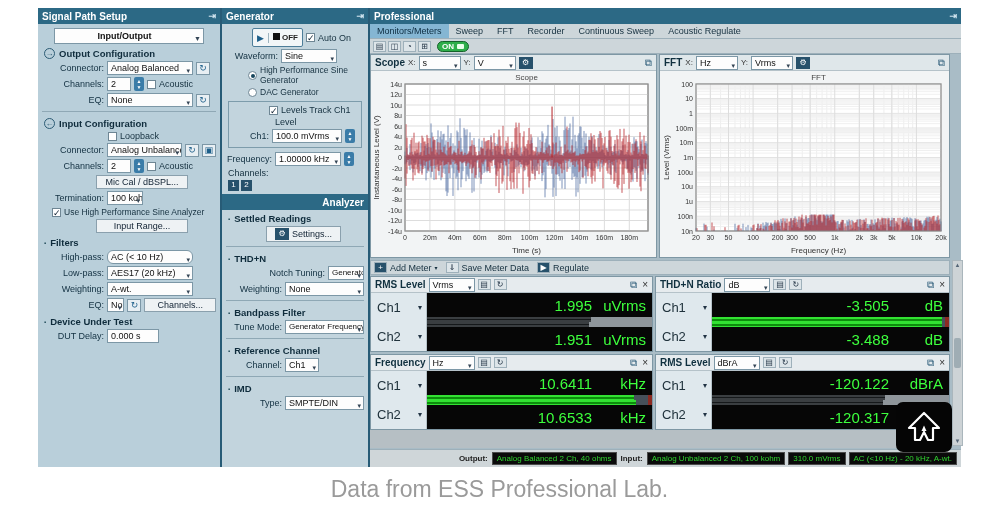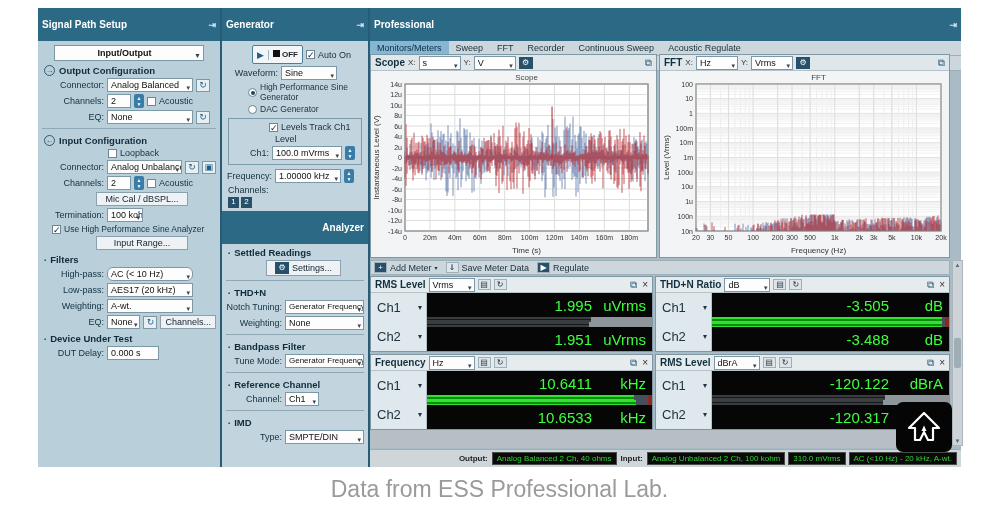--- a/index.html
+++ b/index.html
@@ -3,21 +3,21 @@
 <meta charset="utf-8">
 <style>
   html,body{margin:0;padding:0;background:#fff;width:999px;height:515px;overflow:hidden;
     font-family:"Liberation Sans",sans-serif;-webkit-font-smoothing:antialiased;}
   *{box-sizing:border-box;}
   #app{position:absolute;left:38px;top:8px;width:923px;height:459px;background:#275b76;font-size:9px;color:#15303f;}
   .col{position:absolute;top:0;bottom:0;background:#b9cfda;}
   #col-left{left:0;width:182px;}
   #col-mid{left:184px;width:146px;background:#c2d4dd;}
   #col-meas{left:332px;width:591px;background:#a9bcc6;}
-  .panel-head{height:33px;background:#2c6985;color:#fff;font-weight:bold;font-size:10px;
+  .panel-head{height:16px;background:#2c6985;color:#fff;font-weight:bold;font-size:10px;
     display:flex;align-items:center;padding:0 4px;justify-content:space-between;}
   .phead-ico{color:#cfe3ee;font-size:9px;}
   
   .row{display:flex;align-items:center;padding:1px 4px;gap:3px;}
   .lbl{width:62px;text-align:right;flex:none;color:#123041;}
   .sel{position:relative;background:#fdfdfd;border:1px solid #7c97a6;height:14px;line-height:12px;
     padding:0 12px 0 3px;font-size:9px;color:#111;white-space:nowrap;overflow:hidden;}
   .sel .car{position:absolute;right:2px;top:3px;font-size:7px;color:#345;}
   .icobox{width:14px;height:13px;border:1px solid #7c97a6;background:#e8eff3;color:#1d5f8a;
     font-size:9px;line-height:11px;text-align:center;flex:none;}
@@ -204,21 +204,21 @@
         <span class="car">▾</span>
       </div>
     </div>
     <div class="row">
       <span class="lbl">EQ:</span>
       <div class="sel" style="width:56px;">
         <span>None</span>
         <span class="car">▾</span>
       </div>
       <span class="icobox">↻</span>
-      <button class="btn" style="padding:1px 4px;">Channels...</button>
+      <button class="btn" style="padding:1px 12px;">Channels...</button>
     </div>
     <div class="sect">
       <span class="bullet">▪</span>
       <span>Device Under Test</span>
     </div>
     <div class="row">
       <span class="lbl">DUT Delay:</span>
       <div class="sel" style="width:52px;padding-right:3px;">
         <span>0.000 s</span>
       </div>
@@ -301,21 +301,21 @@
         <span class="gear-box">⚙</span>
         <span>Settings...</span>
       </button>
     </div>
     <div class="divline"></div>
     <div class="sect">
         <span class="bullet">▪</span>
       <span>THD+N</span>
       </div>
     <div class="row">
-      <span class="lbl" style="width:56px;">Notch Tuning:</span>
+      <span class="lbl" style="width:56px;margin-left:43px;">Notch Tuning:</span>
       <div class="sel" style="width:80px;font-size:8px;">
         <span>Generator Frequency</span>
         <span class="car">▾</span>
       </div>
     </div>
     <div class="row">
       <span class="lbl" style="width:56px;">Weighting:</span>
       <div class="sel" style="width:80px;">
         <span>None</span>
         <span class="car">▾</span>

